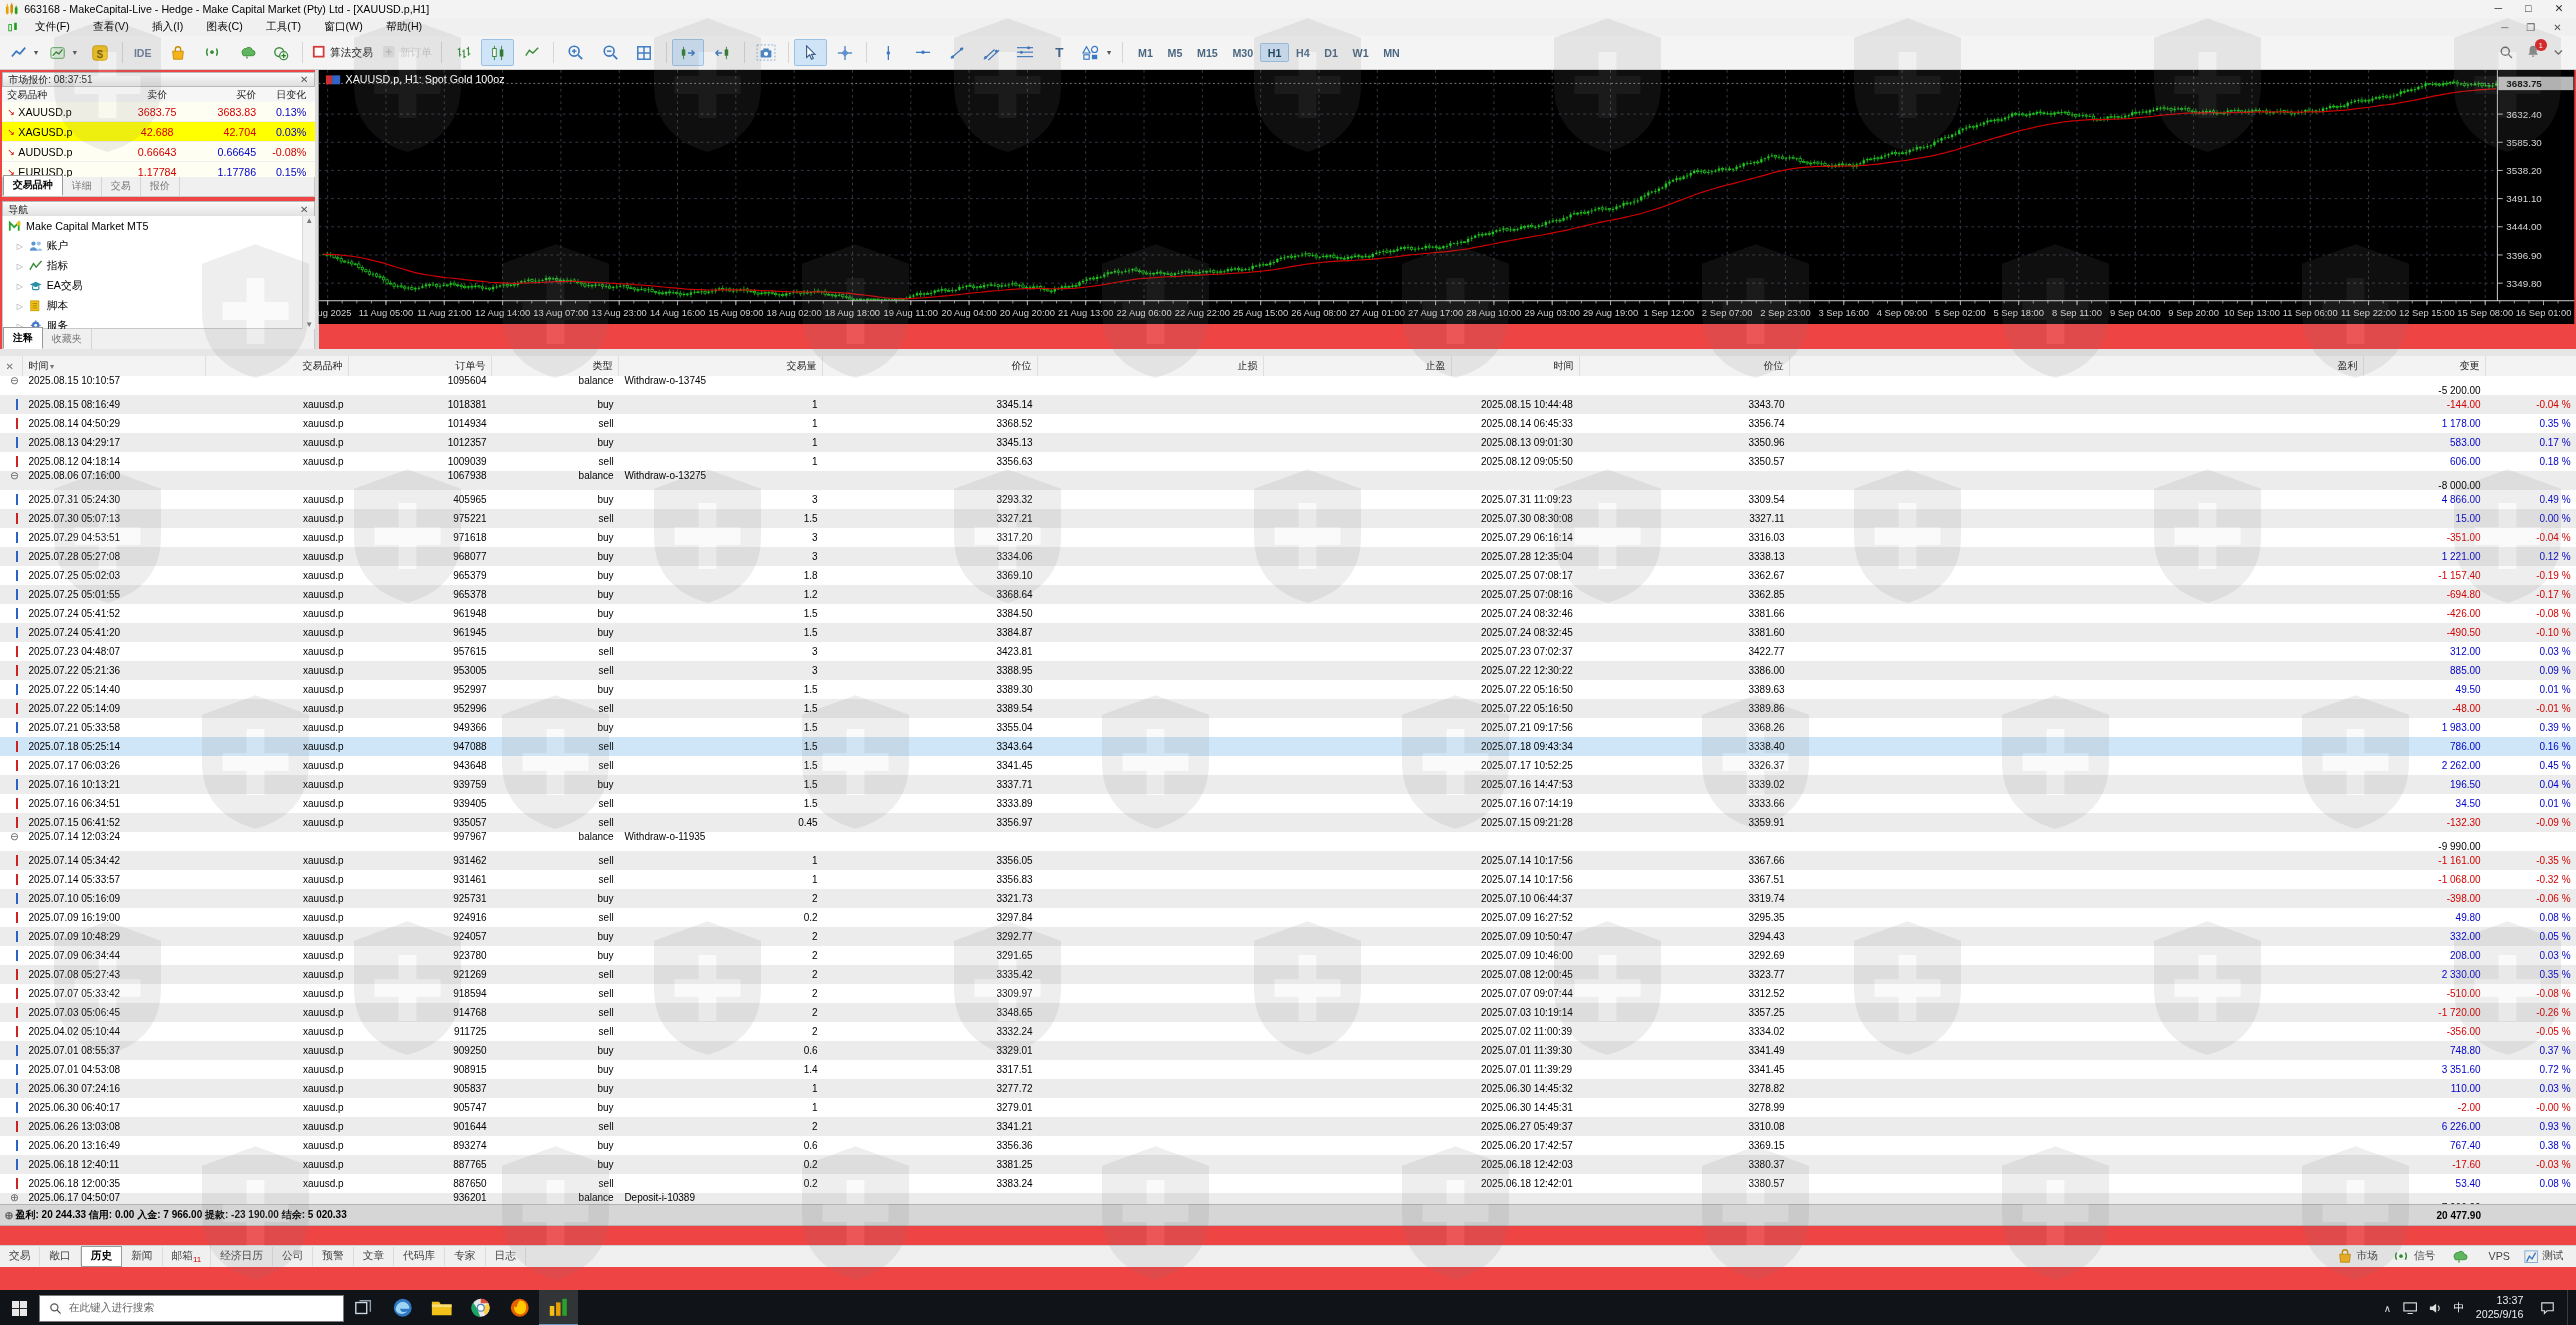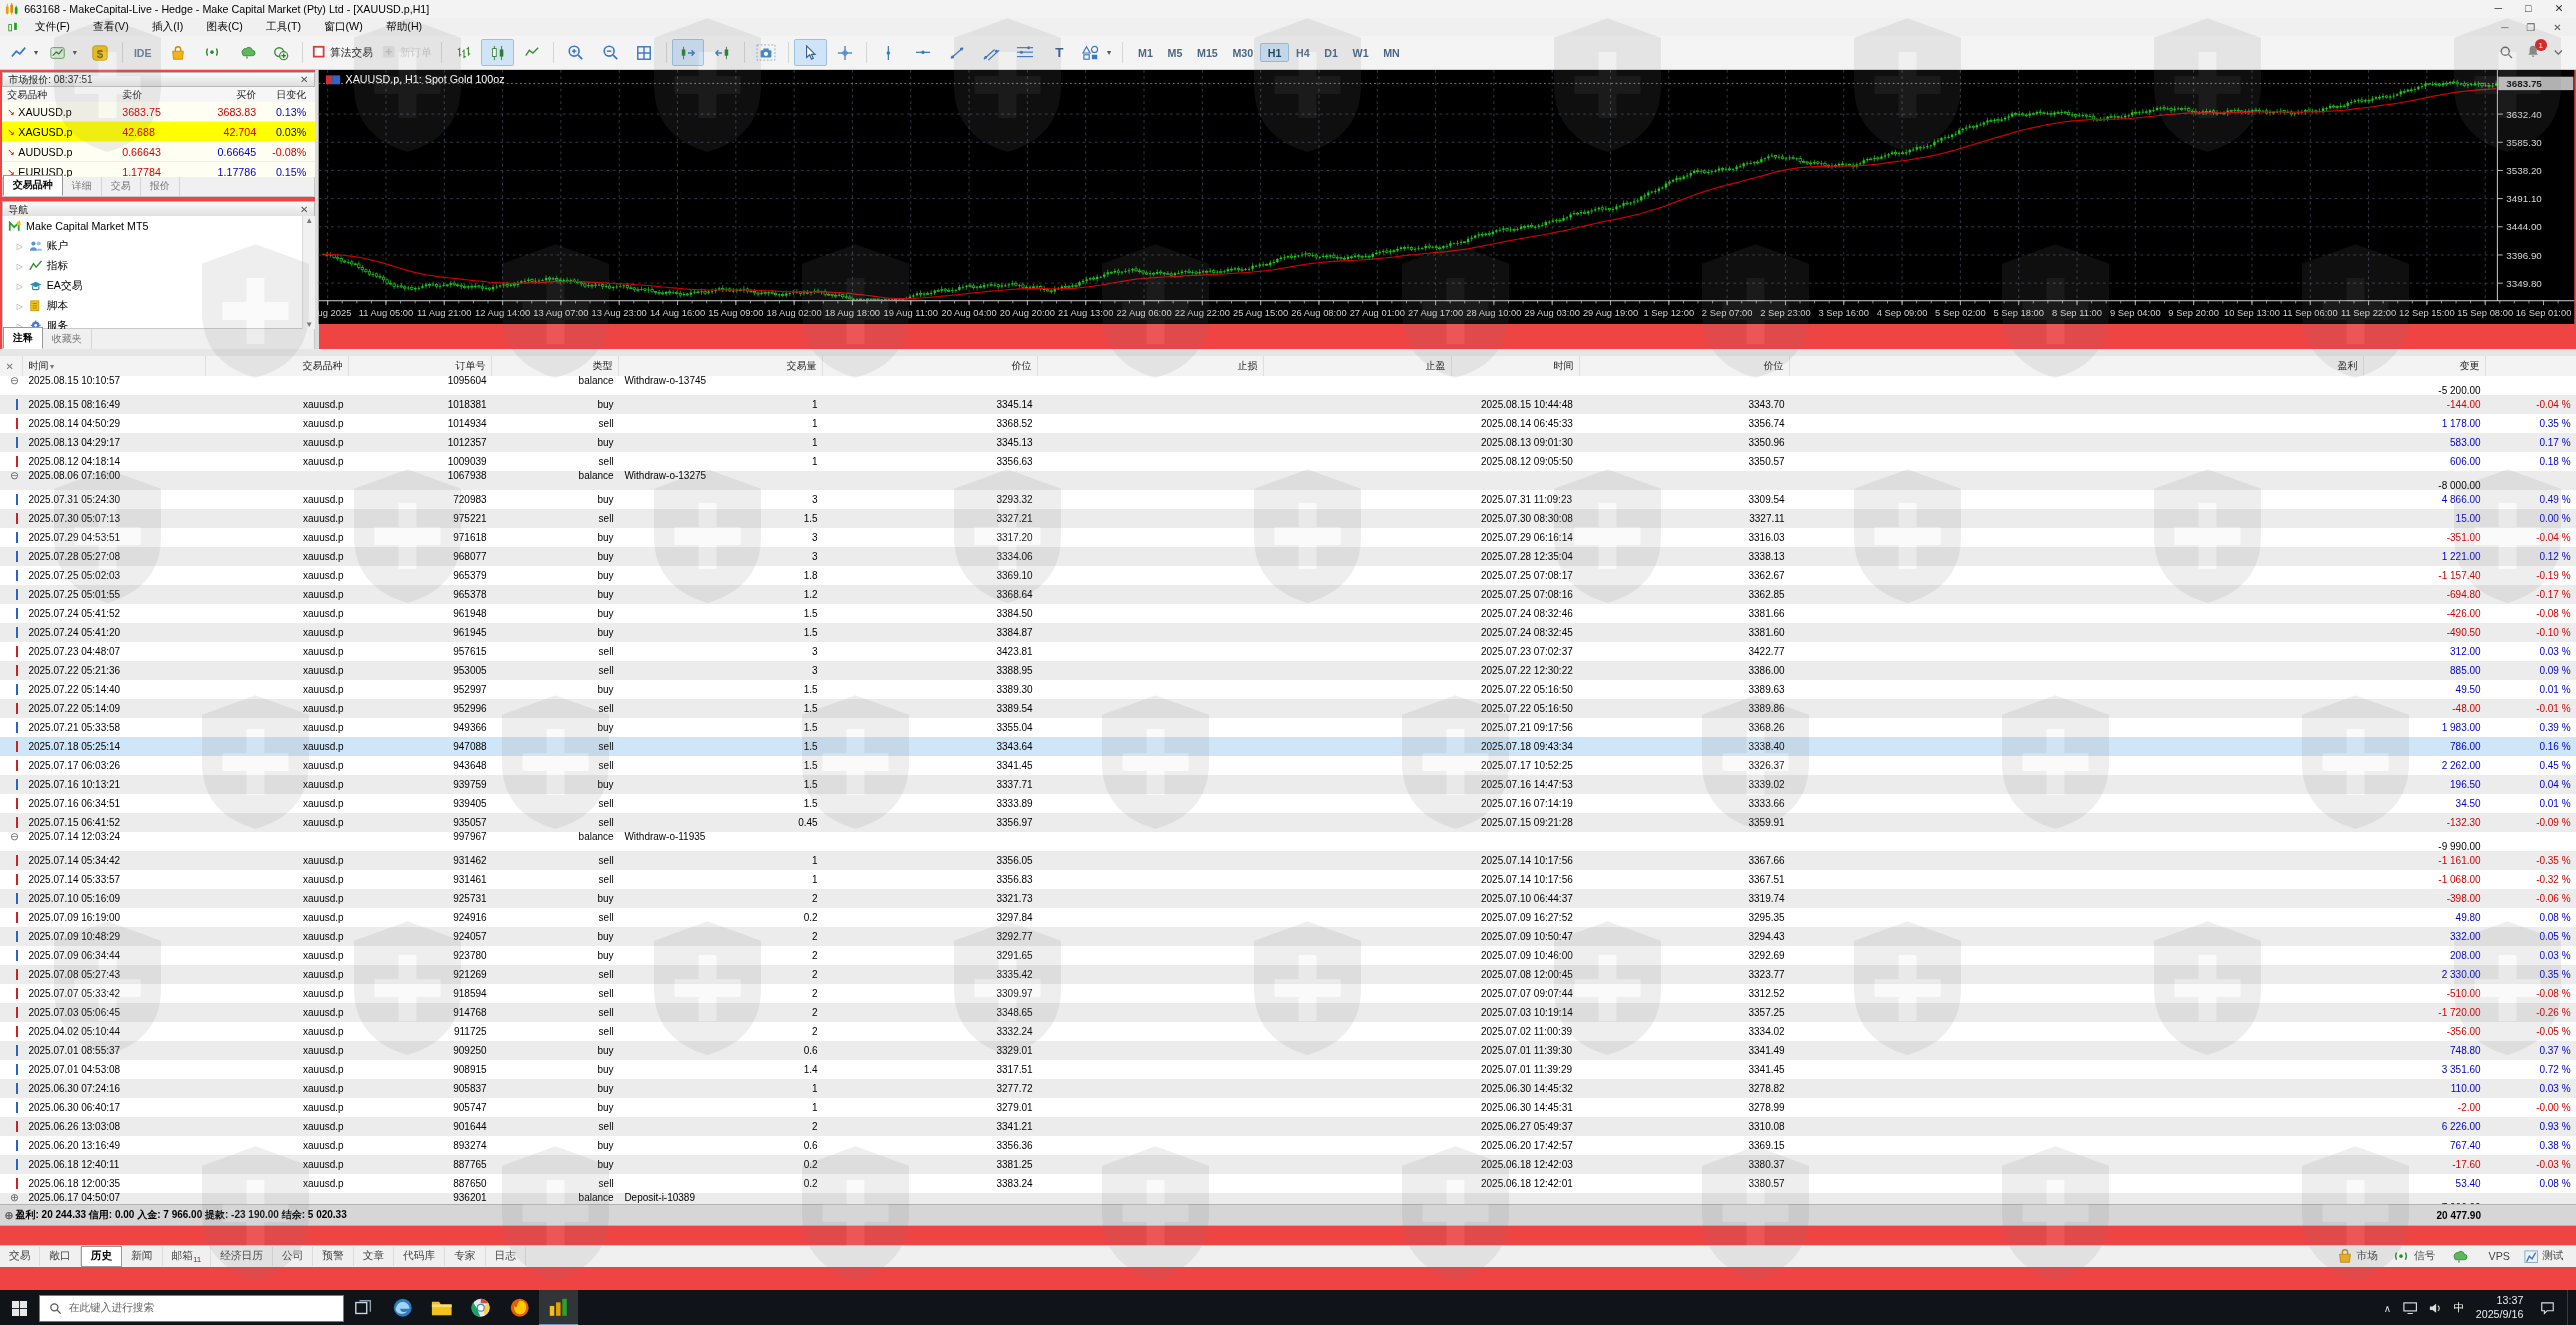--- a/index.html
+++ b/index.html
@@ -17,21 +17,21 @@
   .tsep{width:0.9px;height:21.5px;background:#d5d5d5;margin:0 4.5px;}
   .tf{color:#4a6782;font-weight:bold;font-size:10.7px;padding:2.7px 6.3px;border:0.9px solid transparent;border-radius:1.8px;}
   .tf.active{background:#cfe4f7;border-color:#9ac1e4;color:#17415f;}
   .dd{font-size:7.2px;color:#555;margin-left:0.9px;}
   
   .panel-title{background:linear-gradient(#fafafa,#dfdfdf);border:0.9px solid #b9b9b9;box-sizing:border-box;font-size:10px;display:flex;align-items:center;padding:0 5.4px;color:#222;}
   .px{margin-left:auto;color:#555;font-size:10px;}
   .mwhead{display:flex;font-size:10px;color:#222;background:#f6f6f6;border-bottom:0.9px solid #d9d9d9;align-items:center;}
   .mwrow{display:flex;align-items:center;font-size:10.7px;height:19px;border-bottom:0.9px solid #efefef;background:#fffef2;}
   .c-sym{width:115px;padding-left:5.4px;display:flex;align-items:center;gap:3.6px;}
-  .c-bid{width:70px;text-align:left;}
+  .c-bid{width:70px;text-align:center;}
   .c-ask{width:64px;text-align:right;}
   .c-chg{width:50px;text-align:right;padding-right:3.6px;}
   .red{color:#d40000;} .blue{color:#0000cc;} .blk{color:#000;}
   .ptabs{display:flex;align-items:flex-end;background:#f0f0f0;border:0.9px solid #c9c9c9;border-top:none;box-sizing:border-box;font-size:10px;color:#777;}
   .ptab{padding:2.7px 9px;border-right:0.9px solid #d5d5d5;}
   .ptab.active{background:#fff;border:0.9px solid #9a9a9a;border-bottom:0.9px solid #fff;color:#000;font-weight:bold;}
   .navrow{display:flex;align-items:center;height:20px;font-size:10.7px;gap:4.5px;}
   .tw{color:#999;font-size:8px;width:9px;text-align:center;}
   
   .charttabs{left:317px;top:324px;width:2259px;height:25px;background:#3e3e3e;display:flex;align-items:flex-end;font-size:10.7px;}
@@ -2096,21 +2096,21 @@
         <div>balance</div>
         <div class="l" style="grid-column:6/11">Withdraw-o-13275</div>
         <div style="grid-column:13"></div>
         <div class="blk" style="grid-column:13">-8 000.00</div>
         <div class="blk"></div>
       </div>
       <div class="hrow">
         <div><span class="dicon"></span></div>
         <div class="l">2025.07.31 05:24:30</div>
         <div>xauusd.p</div>
-        <div>720983</div>
+        <div>405965</div>
         <div>buy</div>
         <div>3</div>
         <div>3293.32</div>
         <div></div>
         <div></div>
         <div class="l" style="padding-left:29px">2025.07.31 11:09:23</div>
         <div>3309.54</div>
         <div></div>
         <div class="blue" style="grid-column:13">4 866.00</div>
         <div class="blue">0.49 %</div>

